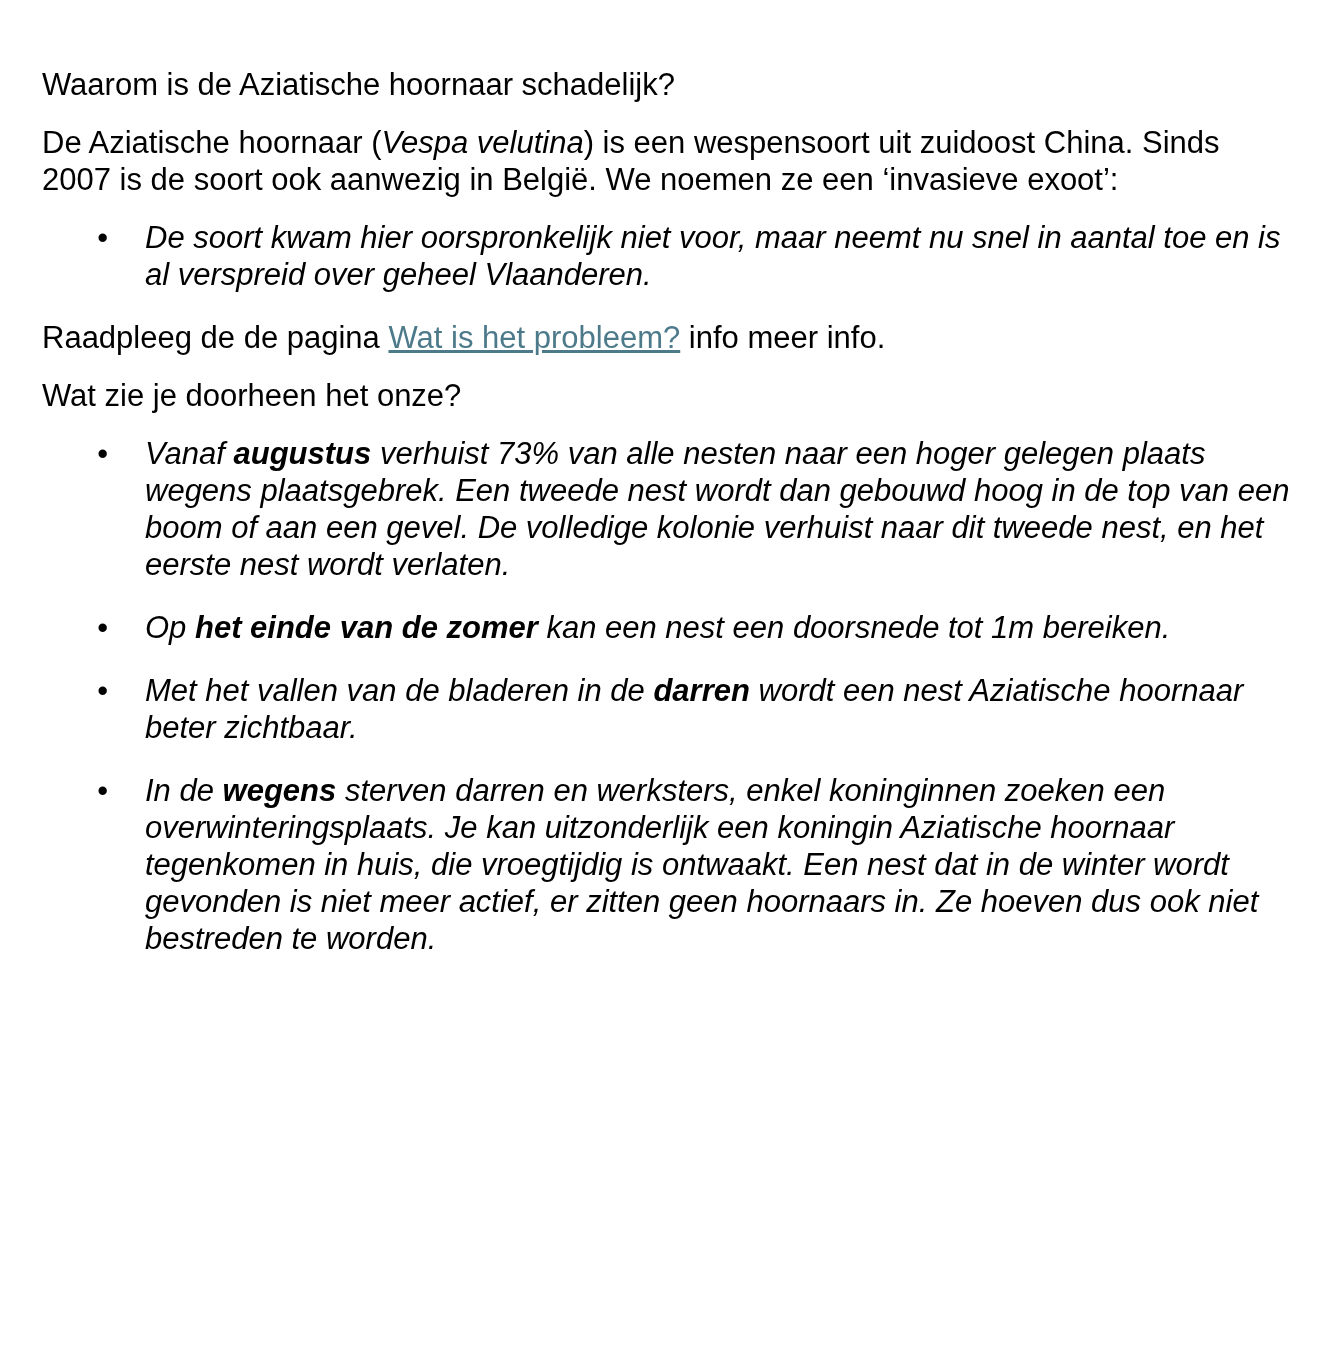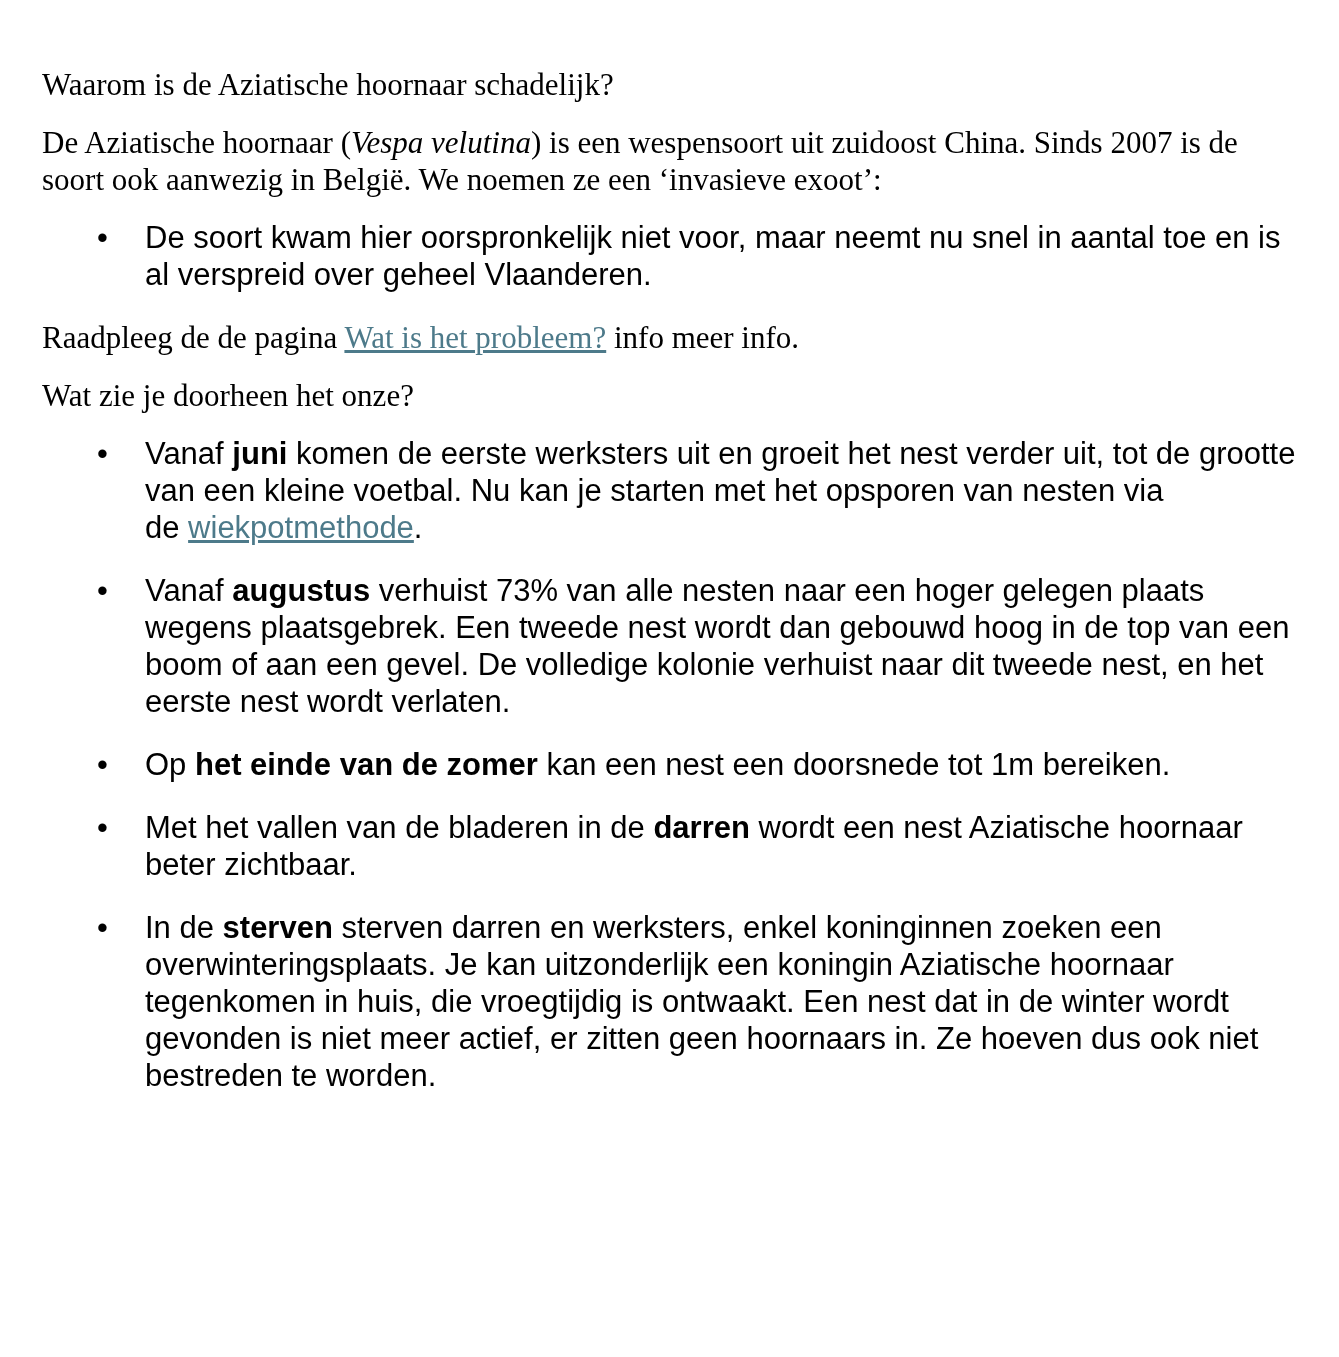--- a/index.html
+++ b/index.html
@@ -14,30 +14,31 @@
   }
   body {
     width: 1339px;
     height: 1357px;
     overflow: hidden;
     font-family: "Liberation Sans", sans-serif;
     font-size: 31px;
     line-height: 37px;
     padding: 66px 42px 0 42px;
   }
-  p { margin: 0 0 21px 0; font-family: Liberation Serif, serif; }
+  p { margin: 0 0 21px 0; }
   ul {
     list-style: none;
     margin: 0 0 0 0;
     padding: 0;
   }
   li {
     position: relative;
     padding-left: 103px;
     margin: 0 0 26px 0;
+    font-style: italic;
   }
   li::before {
     content: "\2022";
     position: absolute;
     left: 55px;
     top: 0;
     color: var(--fg);
   }
   .b { font-weight: bold; }
   .i { font-style: italic; }
@@ -59,20 +60,19 @@
 
   <ul>
       <li><span>De soort kwam hier oorspronkelijk niet voor, maar neemt nu snel in aantal toe en is al verspreid over geheel Vlaanderen.</span></li>
     </ul>
 
   <p><span>Raadpleeg de de pagina </span><a class="link" href="#">Wat is het probleem?</a><span> info meer info.</span></p>
 
   <p>Wat zie je doorheen het onze?</p>
 
   <ul>
-      <li><span>Vanaf </span><span class="b">juni</span><span> komen de eerste werksters uit en groeit het nest verder uit, tot de grootte van een kleine voetbal. Nu kan je starten met het opsporen van nesten via de&nbsp;</span><a class="link" href="#">wiekpotmethode</a><span>.</span></li>
       <li><span>Vanaf </span><span class="b">augustus</span><span> verhuist 73% van alle nesten naar een hoger gelegen plaats wegens plaatsgebrek. Een tweede nest wordt dan gebouwd hoog in de top van een boom of aan een gevel. De volledige kolonie verhuist naar dit tweede nest, en het eerste nest wordt verlaten.</span></li>
       <li><span>Op </span><span class="b">het einde van de zomer</span><span> kan een nest een doorsnede tot 1m bereiken.</span></li>
       <li><span>Met het vallen van de bladeren in de </span><span class="b">darren</span><span> wordt een nest Aziatische hoornaar beter zichtbaar.</span></li>
-      <li><span>In de </span><span class="b">sterven</span><span> sterven darren en werksters, enkel koninginnen zoeken een overwinteringsplaats. Je kan uitzonderlijk een koningin Aziatische hoornaar tegenkomen in huis, die vroegtijdig is ontwaakt. Een nest dat in de winter wordt gevonden is niet meer actief, er zitten geen hoornaars in. Ze hoeven dus ook niet bestreden te worden.</span></li>
+      <li><span>In de </span><span class="b">wegens</span><span> sterven darren en werksters, enkel koninginnen zoeken een overwinteringsplaats. Je kan uitzonderlijk een koningin Aziatische hoornaar tegenkomen in huis, die vroegtijdig is ontwaakt. Een nest dat in de winter wordt gevonden is niet meer actief, er zitten geen hoornaars in. Ze hoeven dus ook niet bestreden te worden.</span></li>
     </ul>
 
 </main>
 
 </body></html>

